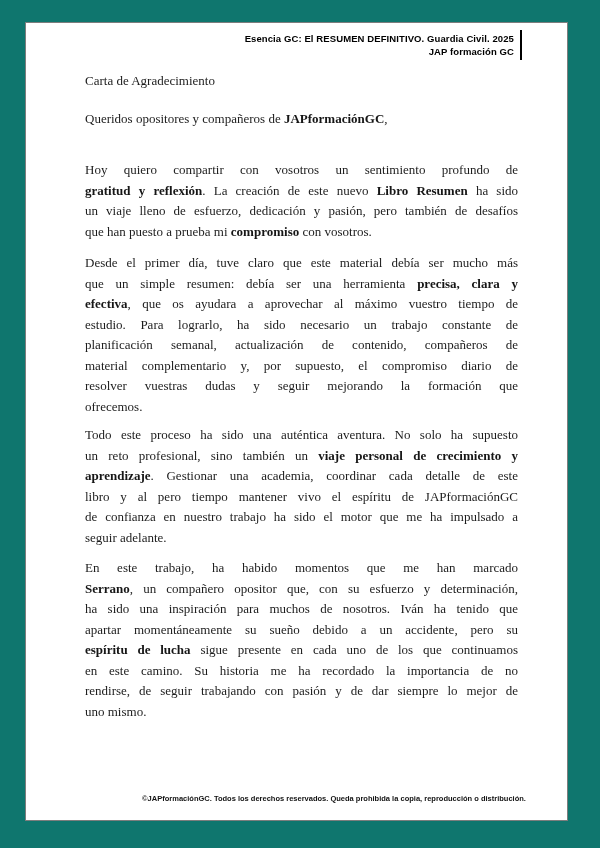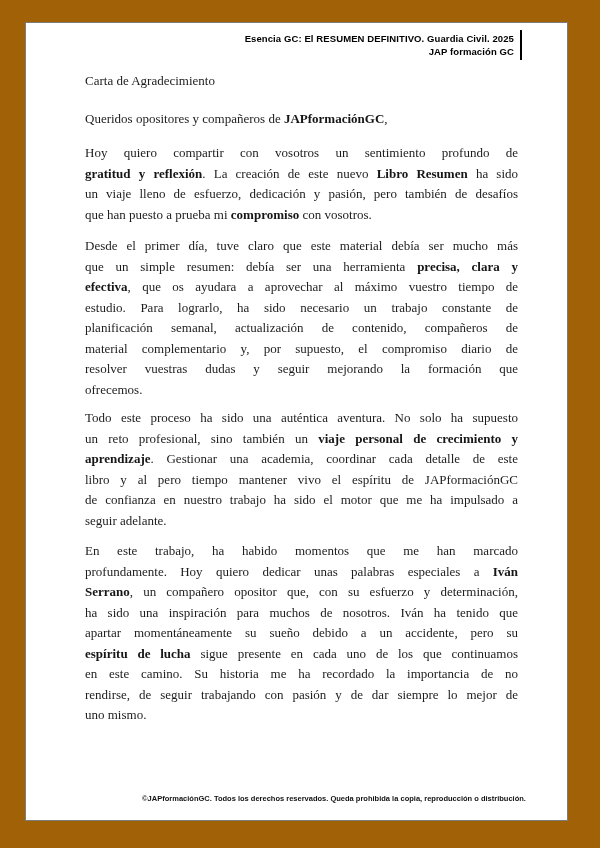--- a/index.html
+++ b/index.html
@@ -4,21 +4,21 @@
 <style>
   html, body {
     margin: 0;
     padding: 0;
     background: #ffffff;
   }
   #screen {
     position: relative;
     width: 600px;
     height: 848px;
-    background: #a16207;
+    background: #0f766e;
     overflow: hidden;
     font-family: "Liberation Serif", serif;
   }
   .page-border {
     position: absolute;
     left: 25px;
     top: 22px;
     width: 543px;
     height: 799px;
     border: 1.5px solid #7d7d7d;
@@ -64,21 +64,21 @@
     text-align-last: justify;
   }
   .line.last {
     text-align-last: left;
   }
   .line b {
     font-weight: 700;
     color: #161616;
   }
   [data-name="letter-title"]   { margin-bottom: 17px; }
-  [data-name="salutation"]     { margin-bottom: 14px; }
+  [data-name="salutation"]     { margin-bottom: 31px; }
   [data-name="paragraph-1"]    { margin-bottom: 11px; }
   [data-name="paragraph-2"]    { margin-bottom: 8px; }
   [data-name="paragraph-3"]    { margin-bottom: 10px; }
   .footer {
     position: absolute;
     left: 68px;
     right: 0;
     top: 794px;
     text-align: center;
     font-family: "Liberation Sans", sans-serif;
@@ -129,21 +129,20 @@
       <div data-name="paragraph-3">
         <div class="line" data-name="text-line"><span>Todo este proceso ha sido una auténtica aventura. No solo ha supuesto</span></div>
         <div class="line" data-name="text-line"><span>un reto profesional, sino también un </span><b>viaje personal de crecimiento y</b></div>
         <div class="line" data-name="text-line"><b>aprendizaje</b><span>. Gestionar una academia, coordinar cada detalle de este</span></div>
         <div class="line" data-name="text-line"><span>libro y al pero tiempo mantener vivo el espíritu de JAPformaciónGC</span></div>
         <div class="line" data-name="text-line"><span>de confianza en nuestro trabajo ha sido el motor que me ha impulsado a</span></div>
         <div class="line last" data-name="text-line"><span>seguir adelante.</span></div>
       </div>
       <div data-name="paragraph-4">
         <div class="line" data-name="text-line"><span>En este trabajo, ha habido momentos que me han marcado</span></div>
-        <div class="line" data-name="text-line"><span>profundamente. Hoy quiero dedicar unas palabras especiales a </span><b>Iván</b></div>
         <div class="line" data-name="text-line"><b>Serrano</b><span>, un compañero opositor que, con su esfuerzo y determinación,</span></div>
         <div class="line" data-name="text-line"><span>ha sido una inspiración para muchos de nosotros. Iván ha tenido que</span></div>
         <div class="line" data-name="text-line"><span>apartar momentáneamente su sueño debido a un accidente, pero su</span></div>
         <div class="line" data-name="text-line"><b>espíritu de lucha</b><span> sigue presente en cada uno de los que continuamos</span></div>
         <div class="line" data-name="text-line"><span>en este camino. Su historia me ha recordado la importancia de no</span></div>
         <div class="line" data-name="text-line"><span>rendirse, de seguir trabajando con pasión y de dar siempre lo mejor de</span></div>
         <div class="line last" data-name="text-line"><span>uno mismo.</span></div>
       </div>
     </div>
 

